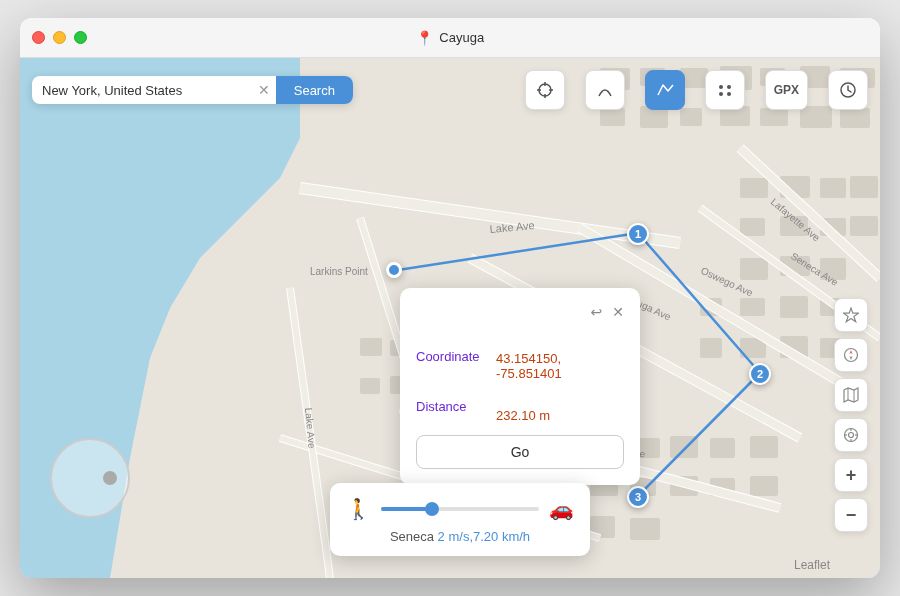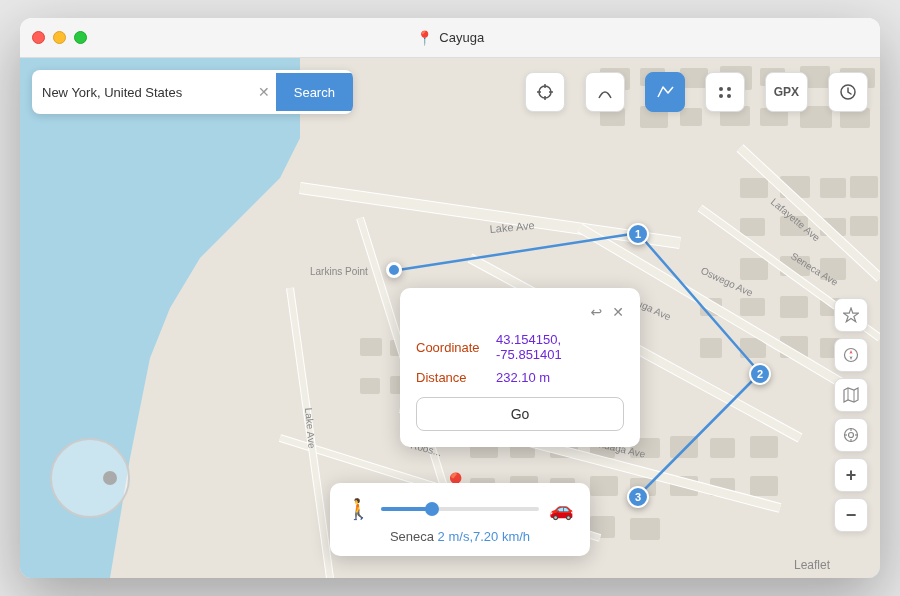--- a/index.html
+++ b/index.html
@@ -82,21 +82,21 @@
       justify-content: space-between;
       z-index: 100;
     }
     .search-bar {
       display: flex;
       align-items: center;
       background: white;
       border-radius: 8px;
       box-shadow: 0 2px 8px rgba(0,0,0,0.15);
       overflow: hidden;
-      height: 44px;
+      height: 28px;
     }
     .search-input {
       border: none;
       outline: none;
       padding: 0 10px;
       font-size: 13px;
       color: #333;
       width: 220px;
       background: transparent;
     }
@@ -216,27 +216,28 @@
       color: #888;
       font-size: 14px;
     }
     .popup-row {
       display: flex;
       align-items: center;
       margin-bottom: 8px;
       font-size: 13px;
     }
     .popup-label {
-      color: #c2410c;
+      color: #6d28d9;
       width: 80px;
       flex-shrink: 0;
     }
     .popup-value {
-      color: #6d28d9;
+      color: #c2410c;
       font-weight: 500;
+      margin-top: 19px;
     }
     .go-btn {
       display: block;
       width: 100%;
       margin-top: 12px;
       padding: 8px;
       background: white;
       border: 1.5px solid #ccc;
       border-radius: 8px;
       font-size: 14px;

